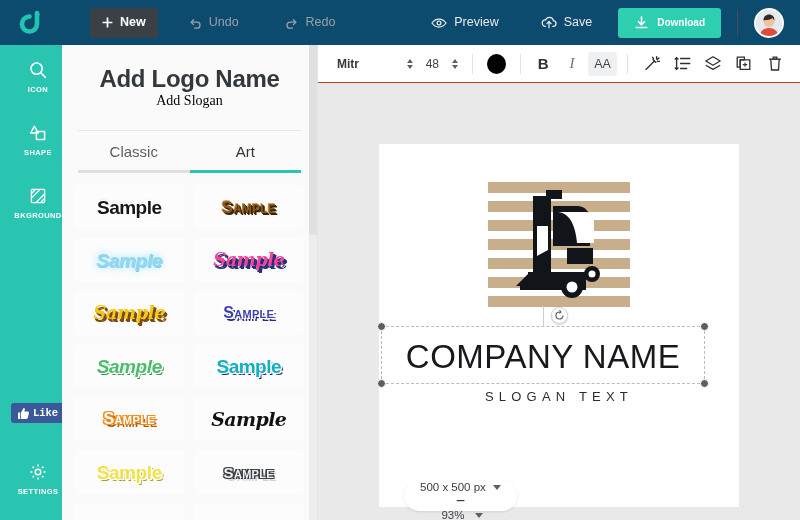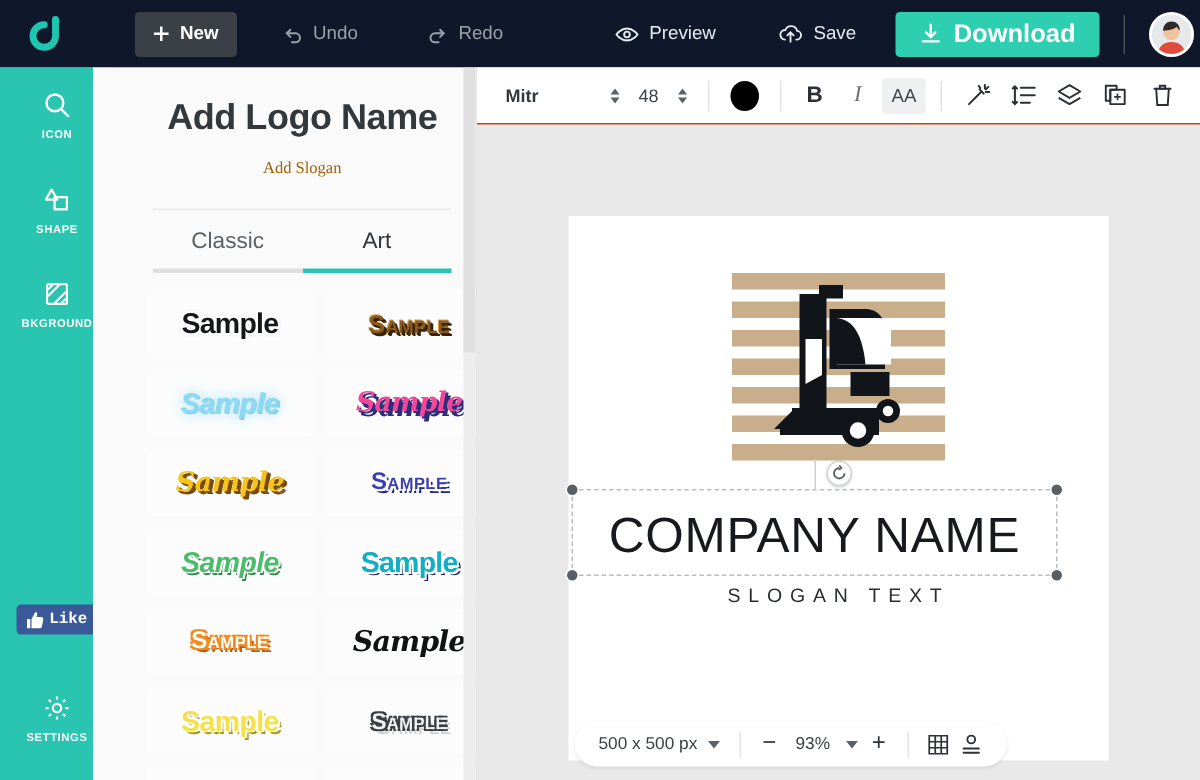--- a/index.html
+++ b/index.html
@@ -7,40 +7,40 @@
     width: 800px; height: 520px;
     font-family: "Liberation Sans", sans-serif;
     overflow: hidden;
     background: #e9e9e9;
   }
   #app { position: relative; width: 800px; height: 520px; }
 
   
   .header {
     position: absolute; top: 0; left: 0; width: 800px; height: 45px;
-    background: #0f172a;
+    background: #0c4a6e;
     display: flex; align-items: center;
   }
   .brand-logo { width: 62px; display: flex; align-items: center; justify-content: center; }
   .brand-logo svg { display: block; }
   .hdr-btn {
     display: flex; align-items: center; gap: 7px;
     color: #c7ccd1; font-size: 12.5px; height: 30px;
     padding: 0 12px; border-radius: 3px; cursor: pointer;
     white-space: nowrap;
   }
   .hdr-btn.new { background: #3b4047; color: #ffffff; font-weight: bold; margin-left: 28px; }
   .hdr-btn.ghost { color: #9aa1a8; }
   .hdr-btn .lbl { line-height: 1; }
   .hdr-spacer { flex: 1; }
-  .hdr-right { display: flex; align-items: center; gap: 4px; padding-right: 4px; }
+  .hdr-right { display: flex; align-items: center; gap: 4px; padding-right: 16px; }
   .hdr-btn.light { color: #e7eaec; }
   .dl-btn {
     display: flex; align-items: center; gap: 8px;
-    background: #2ecfb0; color: #ffffff; font-size: 17px; font-weight: bold;
+    background: #2ecfb0; color: #ffffff; font-size: 10px; font-weight: bold;
     height: 30px; padding: 0 16px; border-radius: 3px; cursor: pointer;
     margin-left: 10px;
   }
   .hdr-div { width: 1px; height: 26px; background: #484d54; margin: 0 12px; }
   .avatar {
     width: 30px; height: 30px; border-radius: 50%; overflow: hidden;
     background: #dfe3e6; border: 2px solid #ffffff; cursor: pointer; position: relative;
   }
   .avatar svg { display: block; }
 
@@ -63,29 +63,28 @@
     background: #3b5998; color: #ffffff; font-size: 10.5px; font-weight: bold;
     border-radius: 3px; padding: 4px 7px; cursor: pointer; margin-bottom: 24px; font-family: Liberation Mono, monospace;
   }
   .rail-item.settings { margin-bottom: 10px; }
 
   
   .panel {
     position: absolute; top: 45px; left: 62px; width: 256px; height: 475px;
     background: #fafafa; border-right: 1px solid #e4e4e4;
     overflow: hidden;
-    padding-left: 24px;
   }
   .panel-title {
     text-align: center; font-size: 24px; font-weight: bold; color: #33383d;
     letter-spacing: -.3px; margin-top: 20px;
   }
   .panel-slogan {
     text-align: center; font-family: "Liberation Serif", serif;
-    font-size: 11px; color: #a16207; margin-top: 13px;
+    font-size: 14px; color: #000000; 
   }
   .panel-rule { height: 1px; background: #e8e8e8; margin: 21px 16px 0; }
   .tabs { display: flex; margin: 0 16px; }
   .tab {
     flex: 1; text-align: center; font-size: 15px; color: #5c6166;
     padding: 12px 0 10px; cursor: pointer; border-bottom: 3px solid #dfdfdf;
   }
   .tab.active { color: #2f3438; border-bottom-color: #2ac5b0; }
 
   .grid {
@@ -193,24 +192,25 @@
     position: absolute; left: 0; right: 0; top: 11px; text-align: center;
     font-size: 33px; color: #17191c; letter-spacing: .5px;
   }
   .slogan-line {
     position: absolute; left: 0; right: 0; top: 245px; text-align: center;
     font-size: 13px; color: #2a2d30; letter-spacing: 5.2px;
   }
 
   
   .statusbar {
-    position: absolute; left: 65px; bottom: 9px; height: 30px;
+    position: absolute; left: 86px; bottom: 9px; height: 30px;
     background: #ffffff; border-radius: 15px;
     display: flex; align-items: center; padding: 0 12px;
     box-shadow: 0 1px 3px rgba(0,0,0,.10);
+    flex-direction: column;
   }
   .sb-item { display: flex; align-items: center; gap: 7px; font-size: 11.5px; color: #3a3f44; cursor: pointer; padding: 0 4px; }
   .caret { width: 0; height: 0; border-left: 4px solid transparent; border-right: 4px solid transparent; border-top: 5px solid #5b6067; }
   .sb-div { width: 1px; height: 17px; background: #e3e3e3; margin: 0 9px; }
   .sb-ico { width: 22px; height: 22px; display: flex; align-items: center; justify-content: center; cursor: pointer; }
   .zoom-val { font-size: 11.5px; color: #3a3f44; width: 30px; text-align: center; }
   .pm { font-size: 16px; color: #2e3338; cursor: pointer; width: 20px; text-align: center; line-height: 1; }
 </style>
 </head>
 <body>

